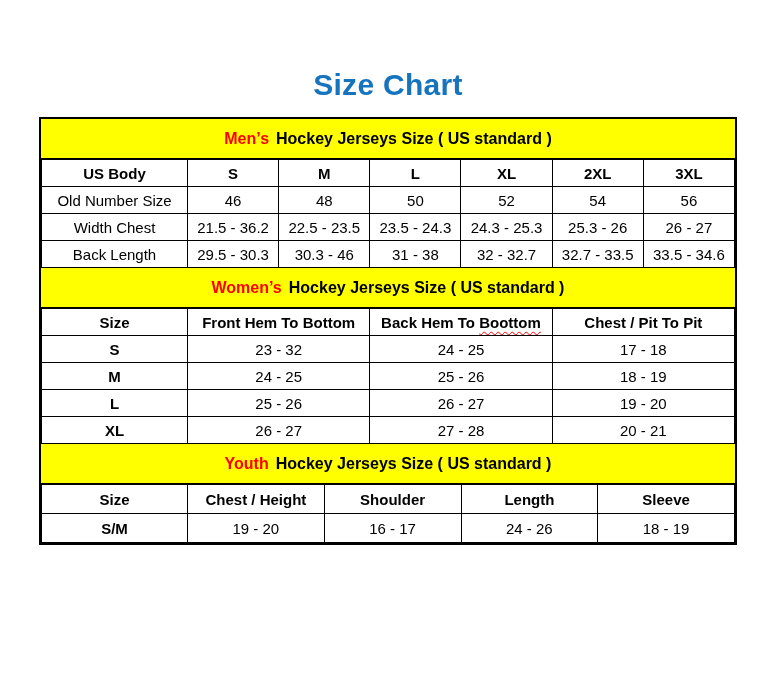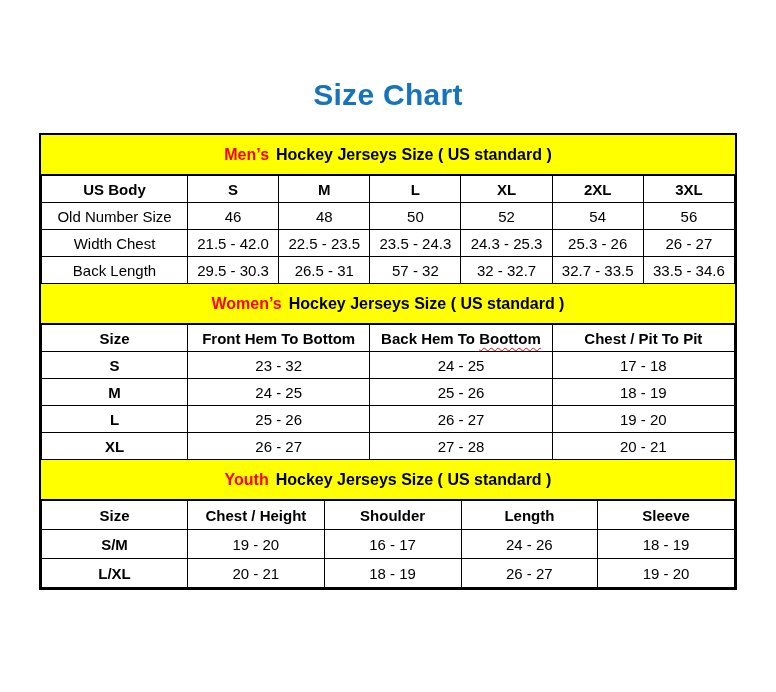--- a/index.html
+++ b/index.html
@@ -4,31 +4,31 @@
 <style>
   html, body { margin: 0; padding: 0; background: #ffffff; }
   .page {
     width: 776px; height: 692px;
     background: #ffffff;
     font-family: "Liberation Sans", sans-serif;
     overflow: hidden;
     position: relative;
   }
   .title {
-    margin: 16px;
+    margin: 6px;
     padding-top: 62px;
     text-align: center;
     font-size: 30px;
     font-weight: bold;
     letter-spacing: 0.3px;
     color: var(--accent_blue, #1673BE);
   }
   .chart {
     width: 694px;
-    margin: 21px auto 0 auto;
+    margin: 15px auto 0 auto;
     border: 2px solid var(--border_black, #000000);
   }
   .banner {
     background: var(--banner_yellow, #FFFF00);
     height: 39px;
     display: flex;
     align-items: center;
     justify-content: center;
     font-size: 16px;
     font-weight: bold;
@@ -106,32 +106,32 @@
               <td>Old Number Size</td>
               <td>46</td>
               <td>48</td>
               <td>50</td>
               <td>52</td>
               <td>54</td>
               <td>56</td>
             </tr>
             <tr>
               <td>Width Chest</td>
-              <td>21.5 - 42.0</td>
+              <td>21.5 - 36.2</td>
               <td>22.5 - 23.5</td>
               <td>23.5 - 24.3</td>
               <td>24.3 - 25.3</td>
               <td>25.3 - 26</td>
               <td>26 - 27</td>
             </tr>
             <tr>
               <td>Back Length</td>
               <td>29.5 - 30.3</td>
-              <td>26.5 - 31</td>
-              <td>57 - 32</td>
+              <td>30.3 - 46</td>
+              <td>31 - 38</td>
               <td>32 - 32.7</td>
               <td>32.7 - 33.5</td>
               <td>33.5 - 34.6</td>
             </tr>
           </tbody>
         </table>
       </section>
       <section class="section section-women">
         <div class="banner">
           <span class="banner-highlight">Women’s</span>
@@ -203,24 +203,17 @@
             </tr>
           </thead>
           <tbody>
             <tr>
               <td>S/M</td>
               <td>19 - 20</td>
               <td>16 - 17</td>
               <td>24 - 26</td>
               <td>18 - 19</td>
             </tr>
-            <tr>
-              <td>L/XL</td>
-              <td>20 - 21</td>
-              <td>18 - 19</td>
-              <td>26 - 27</td>
-              <td>19 - 20</td>
-            </tr>
           </tbody>
         </table>
       </section>
     </div>
 </div>
 
 </body></html>

